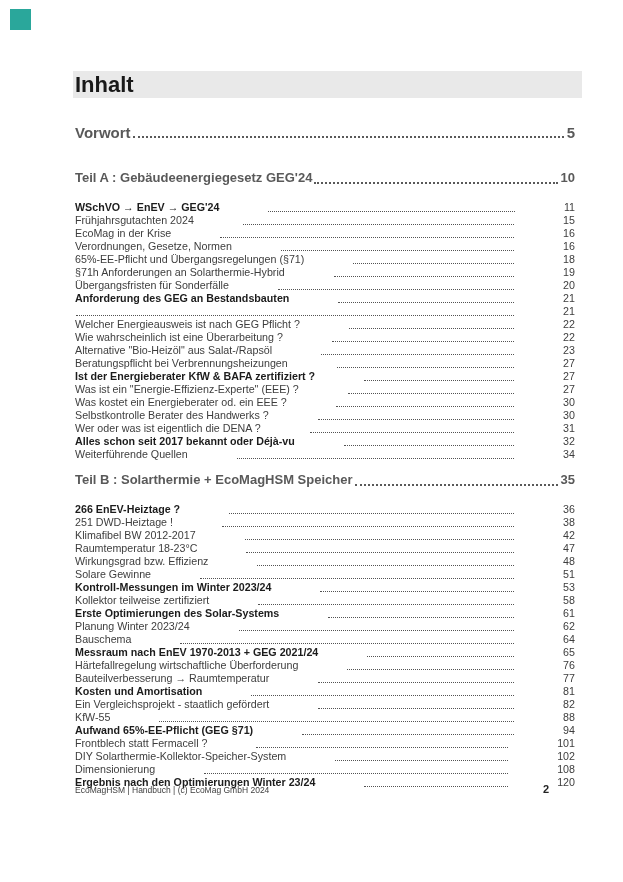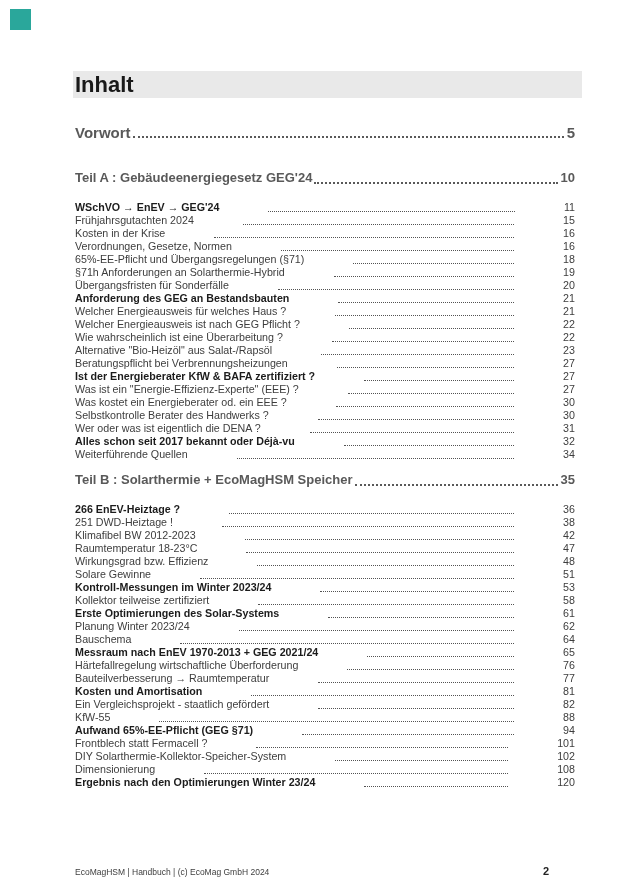--- a/index.html
+++ b/index.html
@@ -55,21 +55,21 @@
   }
   .entry.bold { font-weight: bold; color: #1c1c1c; }
   .entry .toc-page { font-weight: normal; color: #3d3d3d; }
   .entry .toc-leader {
     border-bottom: 1px dotted #525252;
     margin: 0 1px 2px 1px;
     min-width: 8px;
   }
 
   .footer {
-    position: absolute; left: 75px; right: 48px; top: 865px;
+    position: absolute; left: 75px; right: 48px; top: 783px;
     display: flex; justify-content: space-between; align-items: baseline;
     font-size: 8.5px; color: #404040;
   }
   .footer .page-number {
     font-weight: bold; font-size: 11px; color: #222222;
     margin-right: 25px;
   }
 </style>
 </head>
 <body>
@@ -96,21 +96,21 @@
           <span class="toc-label">WSchVO → EnEV → GEG'24</span>
           <span class="toc-leader"></span>
           <span class="toc-page">11</span>
         </div>
         <div class="toc-row entry">
           <span class="toc-label">Frühjahrsgutachten 2024</span>
           <span class="toc-leader"></span>
           <span class="toc-page">15</span>
         </div>
         <div class="toc-row entry">
-          <span class="toc-label">Kosten in der Krise</span>
+          <span class="toc-label">EcoMag in der Krise</span>
           <span class="toc-leader"></span>
           <span class="toc-page">16</span>
         </div>
         <div class="toc-row entry">
           <span class="toc-label">Verordnungen, Gesetze, Normen</span>
           <span class="toc-leader"></span>
           <span class="toc-page">16</span>
         </div>
         <div class="toc-row entry">
           <span class="toc-label">65%-EE-Pflicht und Übergangsregelungen (§71)</span>
@@ -126,21 +126,20 @@
           <span class="toc-label">Übergangsfristen für Sonderfälle</span>
           <span class="toc-leader"></span>
           <span class="toc-page">20</span>
         </div>
         <div class="toc-row entry bold">
           <span class="toc-label">Anforderung des GEG an Bestandsbauten</span>
           <span class="toc-leader"></span>
           <span class="toc-page">21</span>
         </div>
         <div class="toc-row entry">
-          <span class="toc-label">Welcher Energieausweis für welches Haus ?</span>
           <span class="toc-leader"></span>
           <span class="toc-page">21</span>
         </div>
         <div class="toc-row entry">
           <span class="toc-label">Welcher Energieausweis ist nach GEG Pflicht ?</span>
           <span class="toc-leader"></span>
           <span class="toc-page">22</span>
         </div>
         <div class="toc-row entry">
           <span class="toc-label">Wie wahrscheinlich ist eine Überarbeitung ?</span>
@@ -203,21 +202,21 @@
           <span class="toc-label">266 EnEV-Heiztage ?</span>
           <span class="toc-leader"></span>
           <span class="toc-page">36</span>
         </div>
         <div class="toc-row entry">
           <span class="toc-label">251 DWD-Heiztage !</span>
           <span class="toc-leader"></span>
           <span class="toc-page">38</span>
         </div>
         <div class="toc-row entry">
-          <span class="toc-label">Klimafibel BW 2012-2023</span>
+          <span class="toc-label">Klimafibel BW 2012-2017</span>
           <span class="toc-leader"></span>
           <span class="toc-page">42</span>
         </div>
         <div class="toc-row entry">
           <span class="toc-label">Raumtemperatur 18-23°C</span>
           <span class="toc-leader"></span>
           <span class="toc-page">47</span>
         </div>
         <div class="toc-row entry">
           <span class="toc-label">Wirkungsgrad bzw. Effizienz</span>

